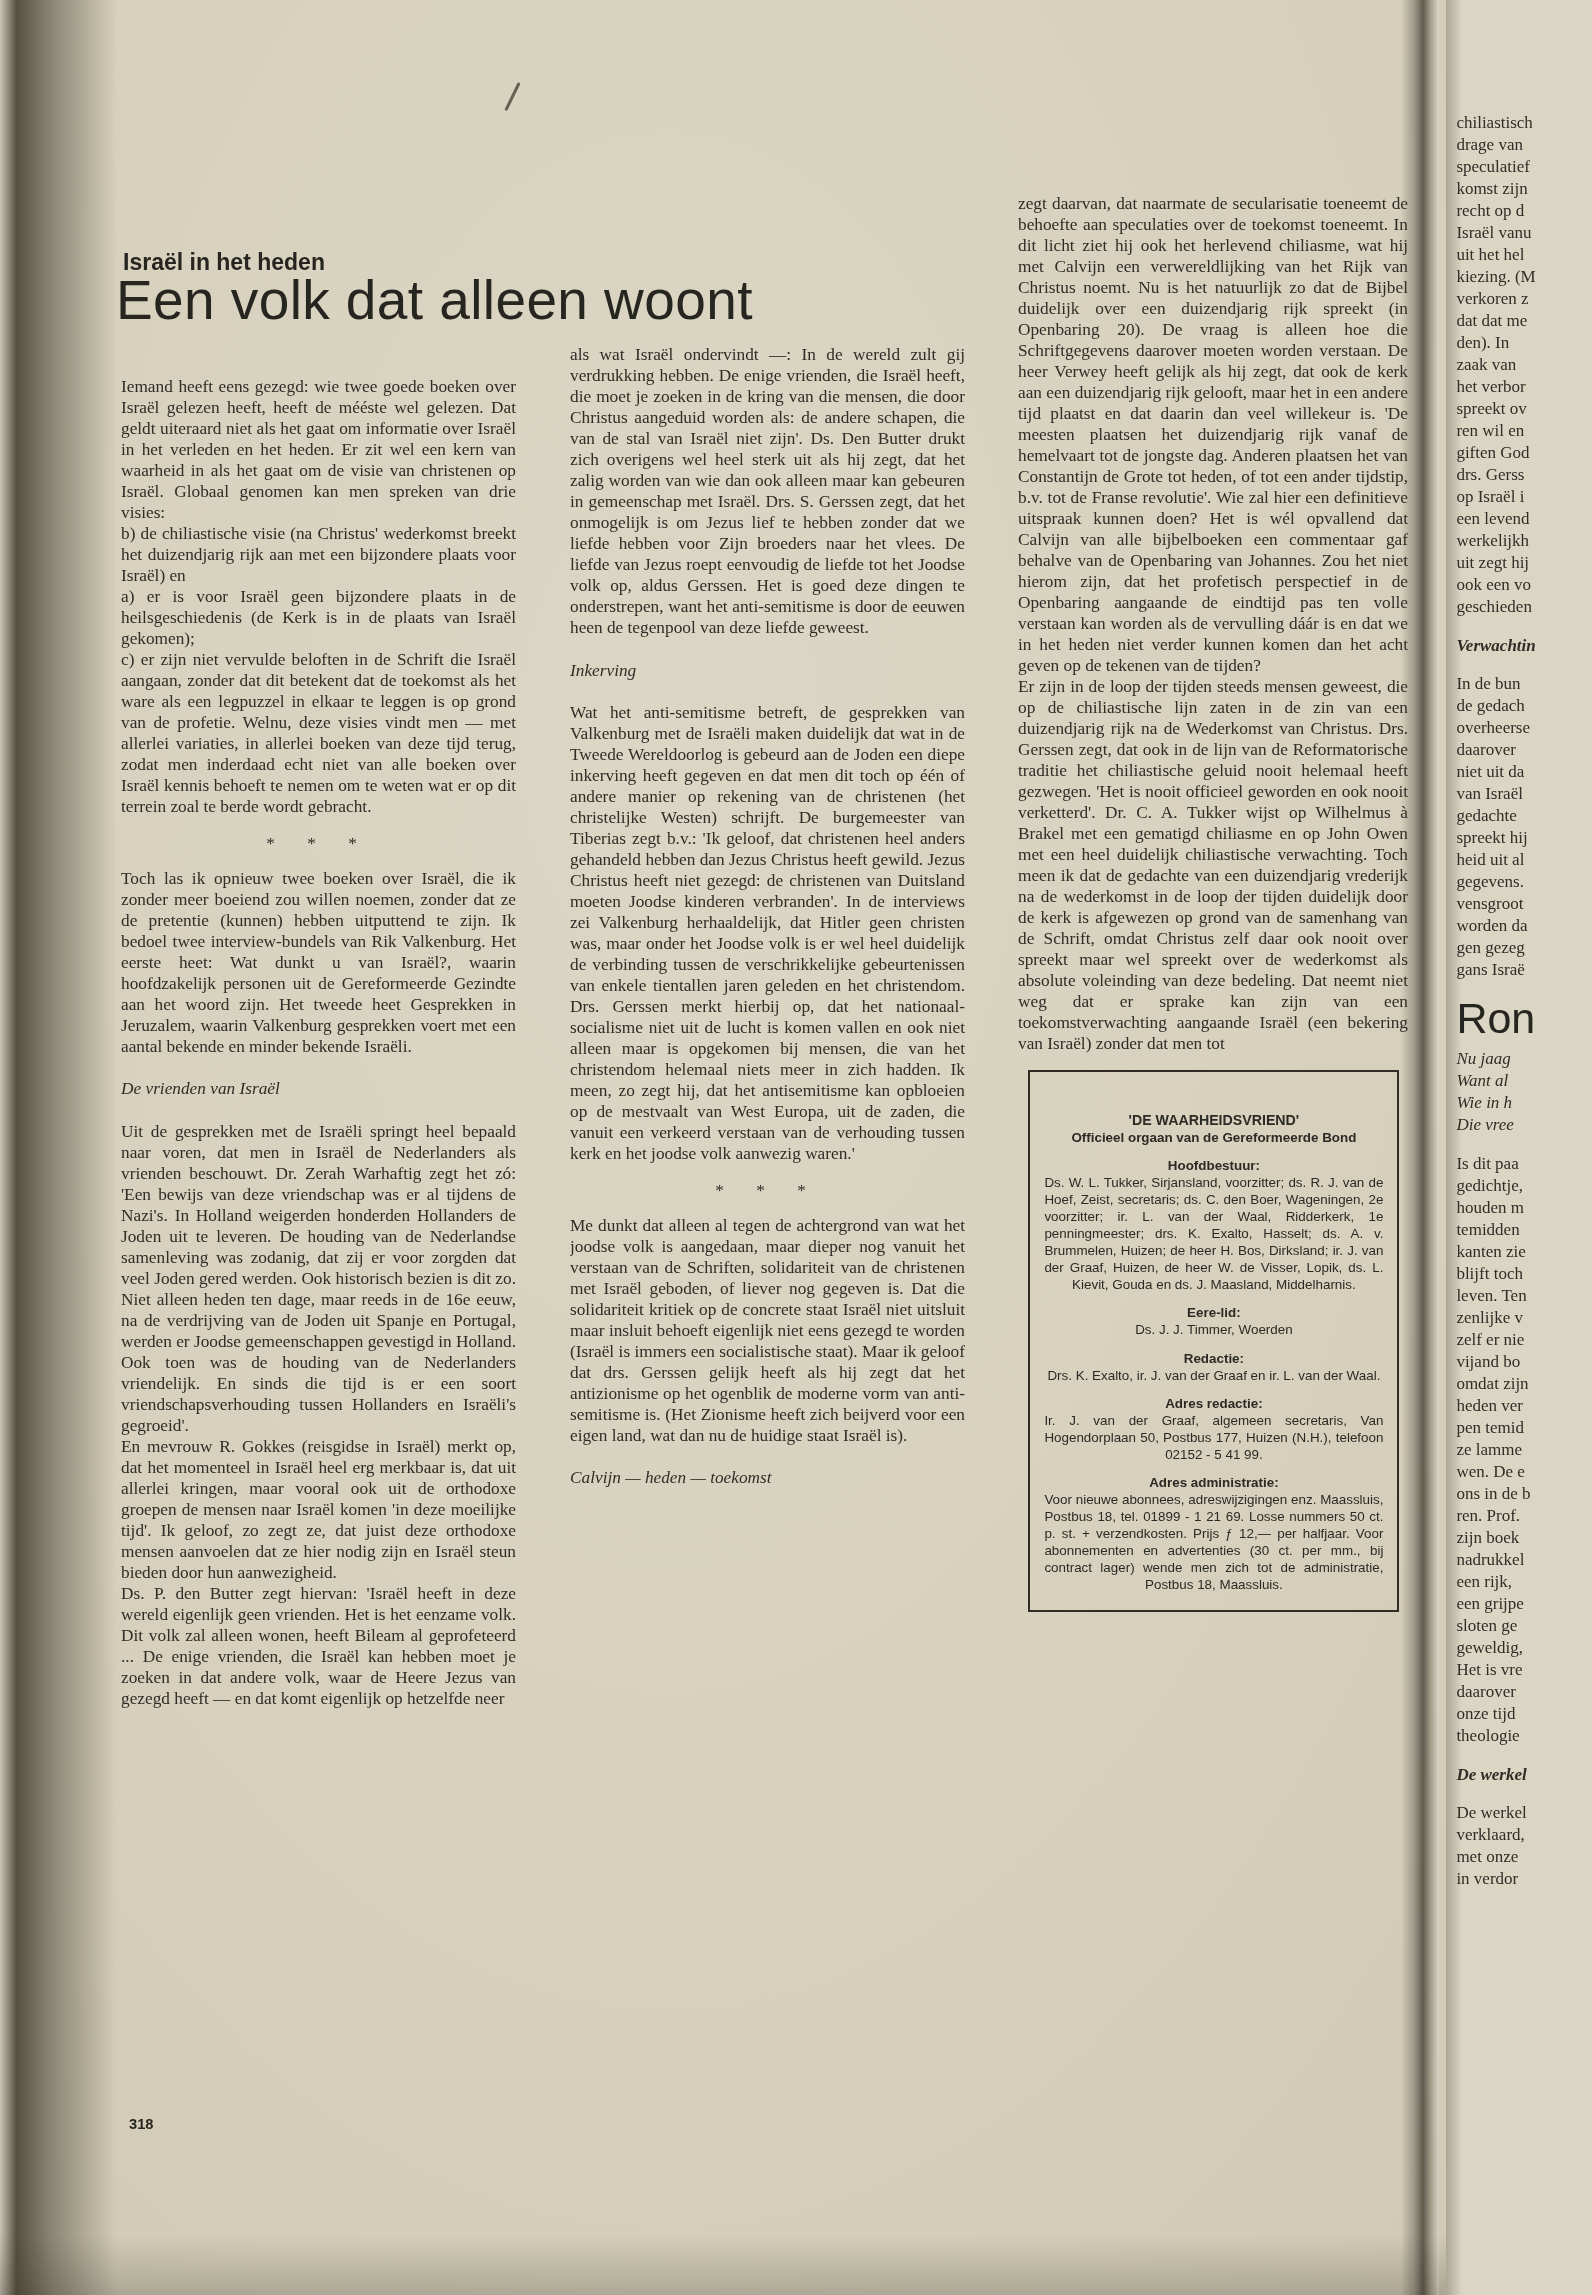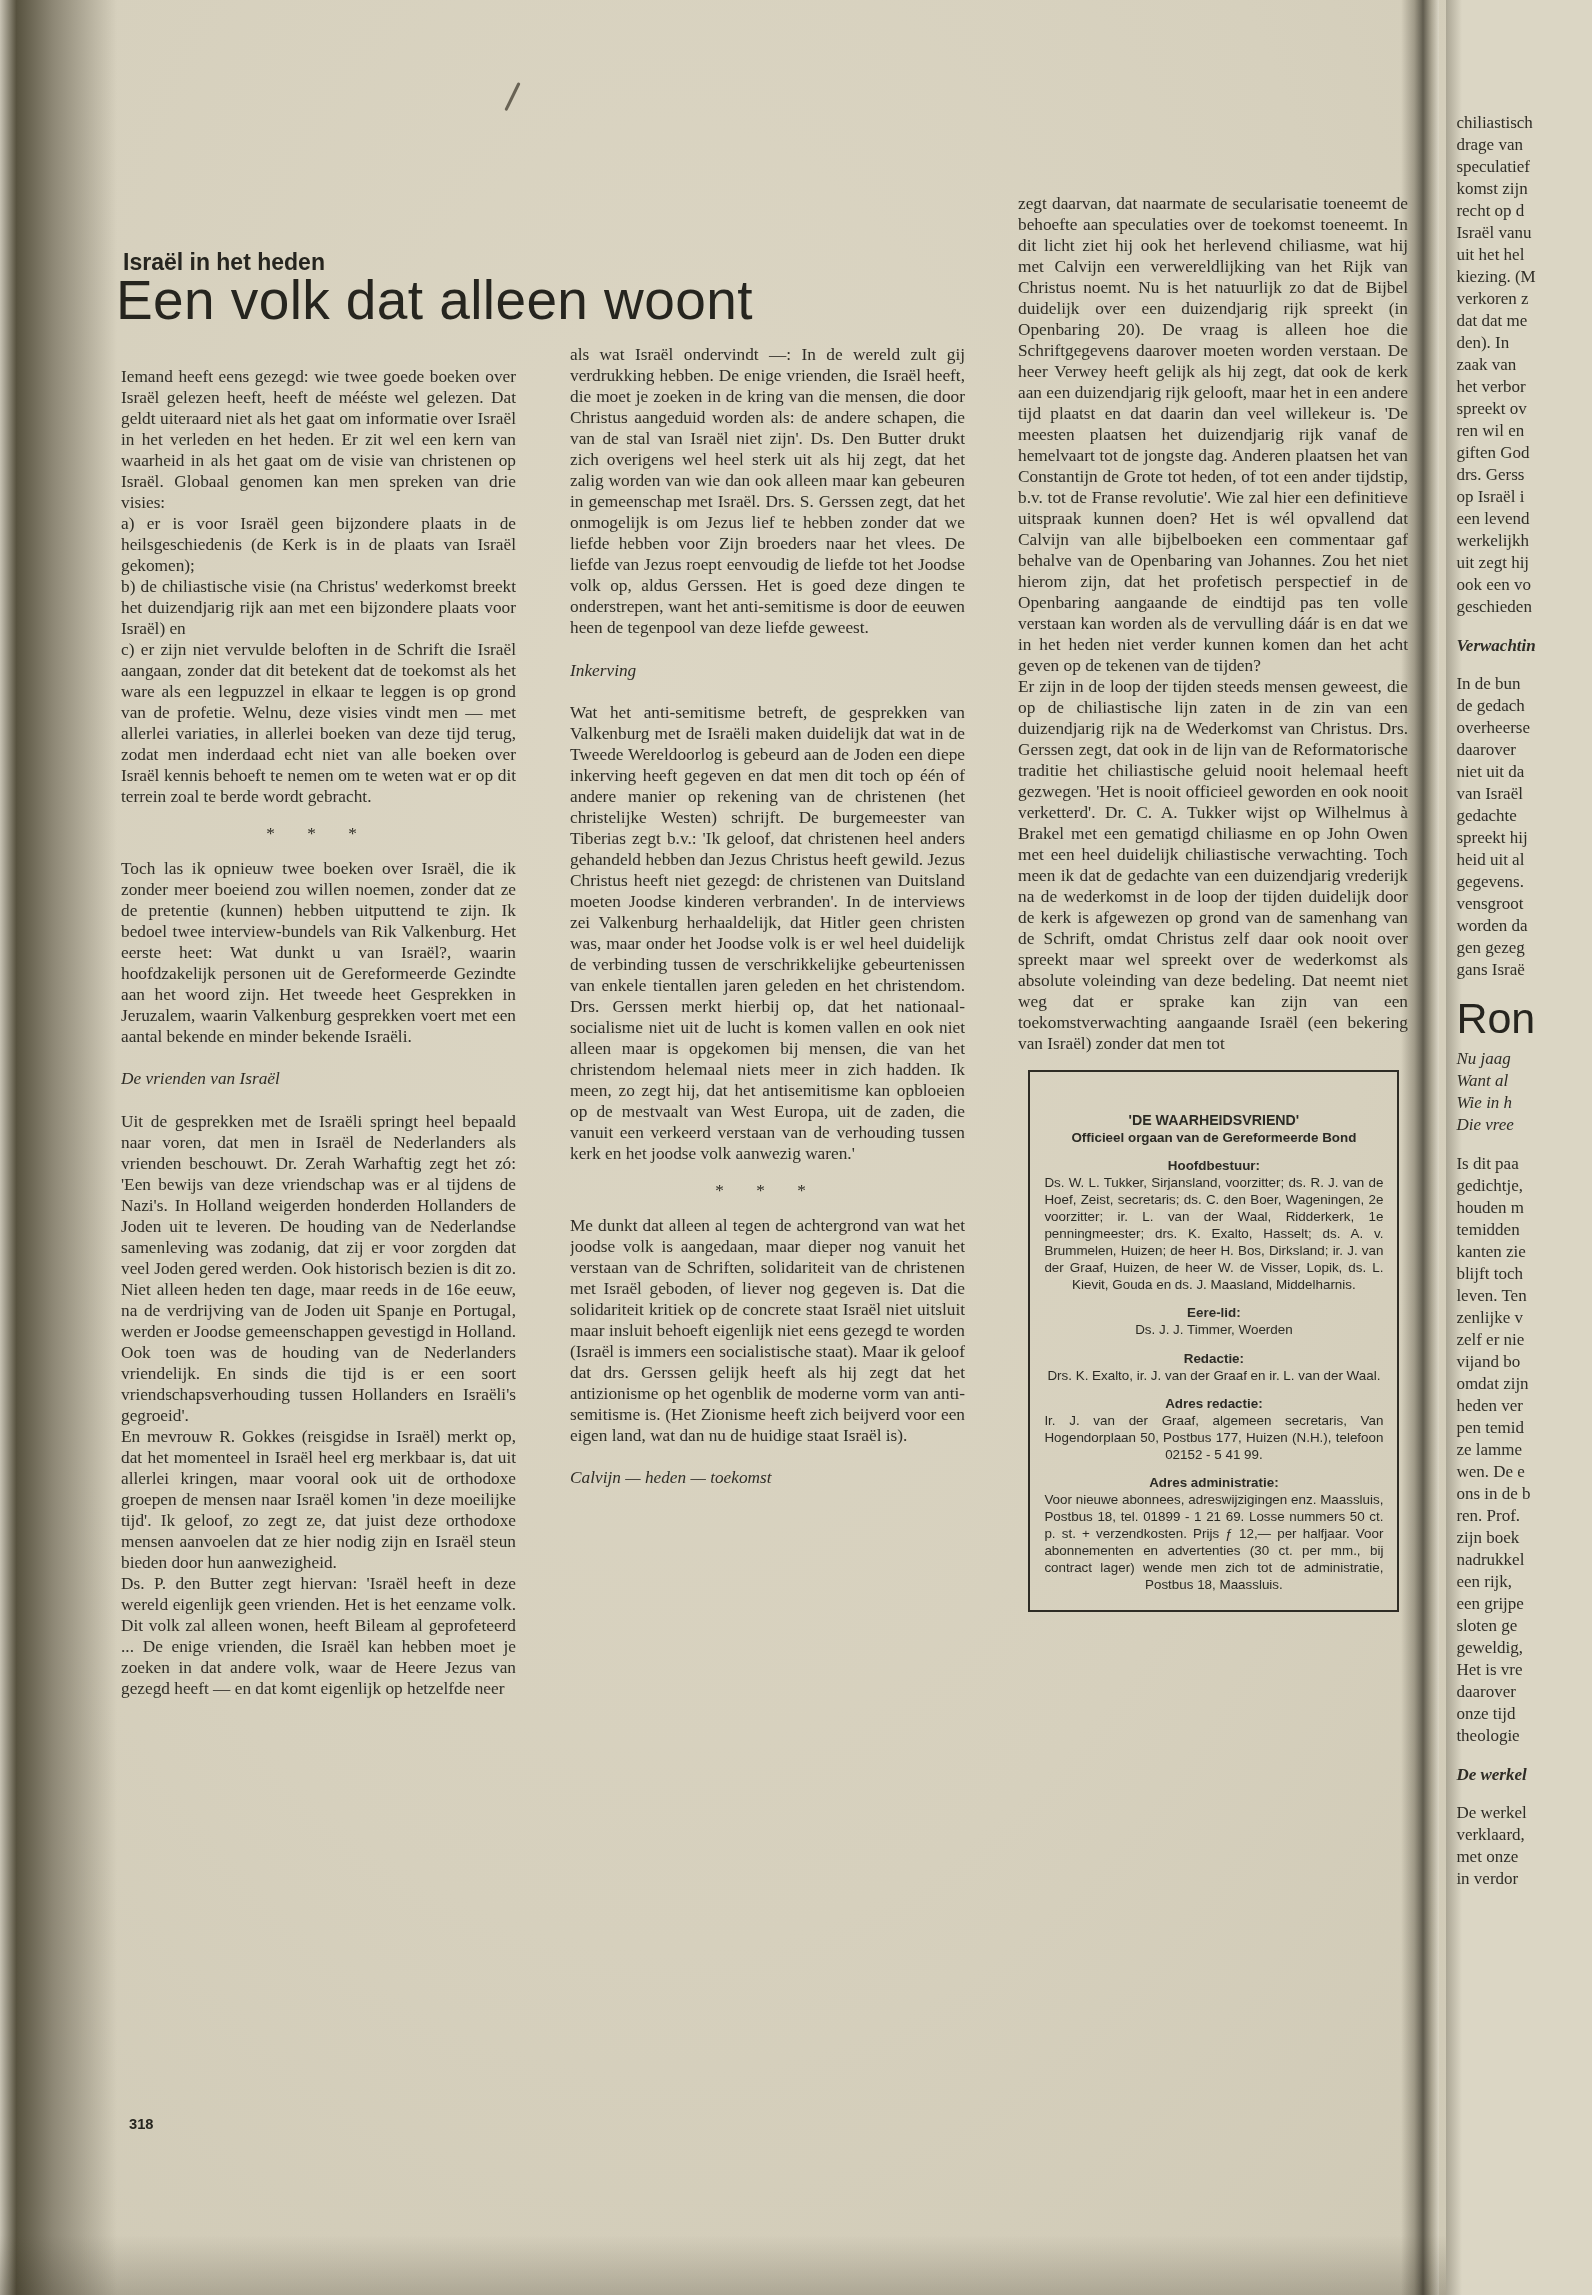--- a/index.html
+++ b/index.html
@@ -44,21 +44,21 @@
     position:absolute; left:116px; top:268px; margin:0;
     font-family:"Liberation Sans", sans-serif; font-weight:400; font-size:55px;
     letter-spacing:0.4px; color:#26251f;
   }
   
   .col {
     position:absolute; width:395px; font-size:17.3px; line-height:21px;
     text-align:justify; color:#2f2d26;
   }
   .col p { margin:0; }
-  .col1 { left:121px; top:366px; height:1752px; overflow:hidden; }
+  .col1 { left:121px; top:376px; height:1752px; overflow:hidden; }
   .col2 { left:570px; top:344px; height:1752px; overflow:hidden; }
   .col3 { left:1018px; top:193px; width:390px; height:1924px; overflow:hidden; }
   .sect-head { font-style:italic; margin:21.6px 0 21.6px; text-align:left; }
   .stars { text-align:center; letter-spacing:14px; margin:15.5px 0 14px; font-size:17.3px; }
   .pagenum {
     position:absolute; left:129px; top:2116px;
     font-family:"Liberation Sans", sans-serif; font-weight:700; font-size:14.7px; color:#26251f;
   }
   
   .vbox {
@@ -167,22 +167,22 @@
   <div class="crease"></div>
   <div class="edge-left"></div>
   <div class="bottom-shadow"></div>
   <div class="pen-mark"></div>
 
   <div class="kicker">Israël in het heden</div>
   <h1 class="headline">Een volk dat alleen woont</h1>
 
   <div class="col col1">
     <p>Iemand heeft eens gezegd: wie twee goede boeken over Israël gelezen heeft, heeft de mééste wel gelezen. Dat geldt uiteraard niet als het gaat om informatie over Israël in het verleden en het heden. Er zit wel een kern van waarheid in als het gaat om de visie van christenen op Israël. Globaal genomen kan men spreken van drie visies:</p>
+    <p>b) de chiliastische visie (na Christus' wederkomst breekt het duizendjarig rijk aan met een bijzondere plaats voor Israël) en</p>
     <p>a) er is voor Israël geen bijzondere plaats in de heilsgeschiedenis (de Kerk is in de plaats van Israël gekomen);</p>
-    <p>b) de chiliastische visie (na Christus' wederkomst breekt het duizendjarig rijk aan met een bijzondere plaats voor Israël) en</p>
     <p>c) er zijn niet vervulde beloften in de Schrift die Israël aangaan, zonder dat dit betekent dat de toekomst als het ware als een legpuzzel in elkaar te leggen is op grond van de profetie. Welnu, deze visies vindt men — met allerlei variaties, in allerlei boeken van deze tijd terug, zodat men inderdaad echt niet van alle boeken over Israël kennis behoeft te nemen om te weten wat er op dit terrein zoal te berde wordt gebracht.</p>
     <div class="stars">* * *</div>
     <p>Toch las ik opnieuw twee boeken over Israël, die ik zonder meer boeiend zou willen noemen, zonder dat ze de pretentie (kunnen) hebben uitputtend te zijn. Ik bedoel twee interview-bundels van Rik Valkenburg. Het eerste heet: Wat dunkt u van Israël?, waarin hoofdzakelijk personen uit de Gereformeerde Gezindte aan het woord zijn. Het tweede heet Gesprekken in Jeruzalem, waarin Valkenburg gesprekken voert met een aantal bekende en minder bekende Israëli.</p>
     <div class="sect-head">De vrienden van Israël</div>
     <p>Uit de gesprekken met de Israëli springt heel bepaald naar voren, dat men in Israël de Nederlanders als vrienden beschouwt. Dr. Zerah Warhaftig zegt het zó: 'Een bewijs van deze vriendschap was er al tijdens de Nazi's. In Holland weigerden honderden Hollanders de Joden uit te leveren. De houding van de Nederlandse samenleving was zodanig, dat zij er voor zorgden dat veel Joden gered werden. Ook historisch bezien is dit zo. Niet alleen heden ten dage, maar reeds in de 16e eeuw, na de verdrijving van de Joden uit Spanje en Portugal, werden er Joodse gemeenschappen gevestigd in Holland. Ook toen was de houding van de Nederlanders vriendelijk. En sinds die tijd is er een soort vriendschapsverhouding tussen Hollanders en Israëli's gegroeid'.</p>
     <p>En mevrouw R. Gokkes (reisgidse in Israël) merkt op, dat het momenteel in Israël heel erg merkbaar is, dat uit allerlei kringen, maar vooral ook uit de orthodoxe groepen de mensen naar Israël komen 'in deze moeilijke tijd'. Ik geloof, zo zegt ze, dat juist deze orthodoxe mensen aanvoelen dat ze hier nodig zijn en Israël steun bieden door hun aanwezigheid.</p>
     <p>Ds. P. den Butter zegt hiervan: 'Israël heeft in deze wereld eigenlijk geen vrienden. Het is het eenzame volk. Dit volk zal alleen wonen, heeft Bileam al geprofeteerd ... De enige vrienden, die Israël kan hebben moet je zoeken in dat andere volk, waar de Heere Jezus van gezegd heeft — en dat komt eigenlijk op hetzelfde neer</p>
   </div>
 
   <div class="col col2">

